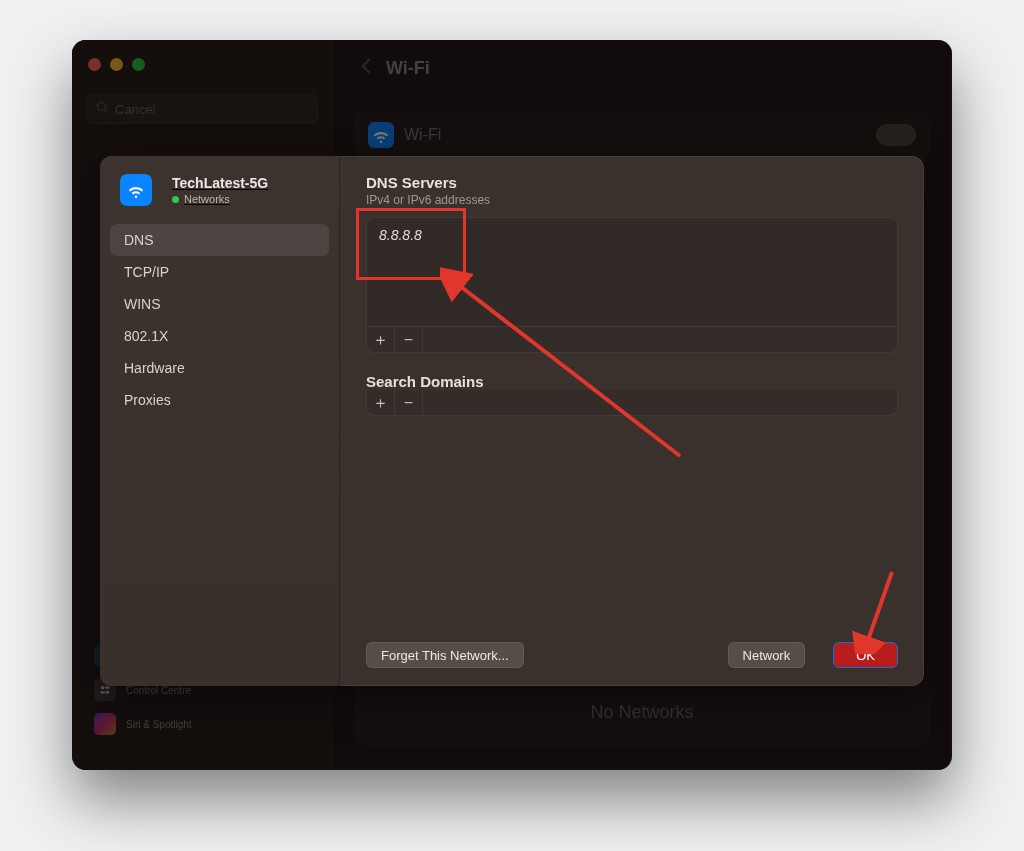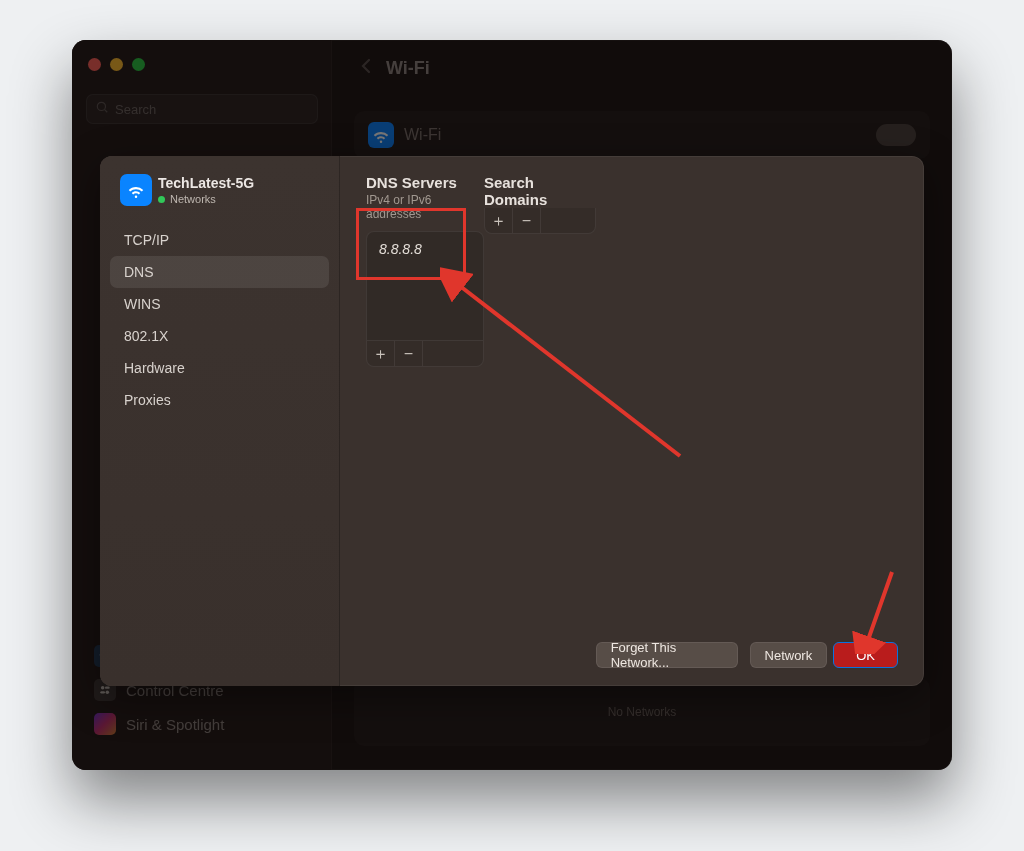--- a/index.html
+++ b/index.html
@@ -40,41 +40,41 @@
     border-radius: 7px;
     display: flex; align-items: center; gap: 6px; padding: 0 8px;
     color: #6a625e;
   }
   .bg-search svg { width: 14px; height: 14px; opacity: .5; }
   .bg-sidebar-items {
     position: absolute; left: 14px; top: 600px; width: 232px;
     display: flex; flex-direction: column; gap: 2px;
     color: #8d837e;
   }
-  .bg-item { display: flex; align-items: center; gap: 10px; height: 32px; padding: 0 8px; font-size: 15px; }
+  .bg-item { display: flex; align-items: center; gap: 10px; height: 32px; padding: 0 8px; font-size: 10px; }
   .bg-item .ico { width: 22px; height: 22px; border-radius: 5px; display:flex;align-items:center;justify-content:center; }
   .ico.blue { background: #1f3a57; } .ico.grey { background: #3d3733; } .ico.multi{background: linear-gradient(135deg,#6c2fc3,#c12f6c,#c97d2f);}
   .bg-right {
     position: absolute; left: 260px; top: 0; right: 0; bottom: 0;
     padding: 14px 22px;
   }
   .bg-header { display: flex; align-items: center; gap: 14px; color: #8f8580; font-size: 18px; font-weight: 600; padding: 4px 0 12px 6px; }
   .bg-header .chev { opacity: .5; }
   .bg-card {
     margin-top: 20px;
     background: rgba(255,255,255,0.03);
     border-radius: 10px;
     height: 48px;
     display:flex;align-items:center;justify-content:space-between;padding:0 14px;color:#7a706b;
   }
   .bg-card2 {
     position:absolute; bottom: 24px; left: 22px; right: 22px;
     background: rgba(255,255,255,0.03);
     border-radius: 10px; height: 68px;
-    display:flex;align-items:center;justify-content:center;color:#6a615c;font-size:12px;
+    display:flex;align-items:center;justify-content:center;color:#6a615c;font-size:18px;
   }
 
   
   .dim {
     position: absolute; inset: 0;
     background: rgba(10,6,5,0.55);
   }
   .modal {
     position: absolute;
     top: 116px; left: 28px;
@@ -84,34 +84,34 @@
     box-shadow: 0 12px 40px rgba(0,0,0,.4), 0 0 0 1px rgba(255,255,255,.06) inset;
     display: flex;
     overflow: hidden;
   }
   .m-left {
     width: 240px; flex: none;
     background: linear-gradient(#3c332f,#39302c);
     border-right: 1px solid rgba(0,0,0,.25);
     padding: 18px 10px 18px 10px;
   }
-  .net-head { display: flex; gap: 6px; padding: 0 10px 14px 10px; align-items: center; }
+  .net-head { display: flex; gap: 20px; padding: 0 10px 14px 10px; align-items: center; text-decoration: underline; }
   .wifi-icon {
     width: 32px; height: 32px; border-radius: 7px; background: #0a84ff;
     display:flex;align-items:center;justify-content:center;flex:none;
   }
   .wifi-icon svg { width: 20px; height: 20px; fill: #fff; }
   .net-title { color: #ece7e4; font-size: 14px; font-weight: 600; line-height: 1.2; }
   .net-sub { display:flex;align-items:center;gap:5px;color:#9bd49c;font-size:11px;margin-top:2px; }
   .net-sub .sd { width:7px;height:7px;border-radius:50%;background:#31c859; }
   .tabs { display:flex;flex-direction:column;gap:0;margin-top:4px; }
   .tab { height: 32px; display:flex;align-items:center;padding:0 14px;color:#d8d2cd;font-size:14px;border-radius:7px;cursor:default; }
   .tab.selected { background: rgba(255,255,255,0.09); }
   .m-right {
-    flex: 1; padding: 18px 26px 18px 26px; display:flex;flex-direction:row;color:#e7e1dc;
+    flex: 1; padding: 18px 26px 18px 26px; display:flex;flex-direction:column;color:#e7e1dc;
   }
   .sec-title { font-size: 15px; font-weight: 600; }
   .sec-sub { font-size: 12px; color: #a19890; margin-top: 2px; }
   .listbox {
     margin-top: 10px;
     background: rgba(0,0,0,0.14);
     border: 1px solid rgba(255,255,255,0.07);
     border-top-left-radius: 8px;border-top-right-radius:8px;
     min-height: 110px;
     padding: 6px 12px;
@@ -127,21 +127,21 @@
     height: 26px; display:flex;align-items:center;gap:0;
   }
   .listfoot button{
     width: 28px; height: 100%; background: transparent; border: none; color:#c8c1ba;
     border-right: 1px solid rgba(255,255,255,0.07);
     font-size: 16px; line-height: 1; cursor:pointer;
   }
   .spaceblk{height:20px;}
   .buttons {
     margin-top: auto;
-    display:flex;align-items:center;gap:6px;padding-top:14px;
+    display:flex;align-items:center;gap:28px;padding-top:14px;
   }
   .btn {
     height: 26px; padding: 0 14px; border-radius: 6px; font-size: 13px;
     background: #574d47; color:#eee7e1; border: 1px solid rgba(255,255,255,.08);
     display:inline-flex;align-items:center;cursor:pointer;
   }
   .btn.primary { background: #b91c1c; border-color: #0a72e0; color: #fff; padding: 0 22px; }
   .spacer{flex:1;}
 
   
@@ -164,21 +164,21 @@
           <div class="dot green"></div>
         </div>
       </div>
       <div class="bg-search">
         <span>
           <svg viewBox="0 0 24 24" fill="none" stroke="#8a817b" stroke-width="2">
               <circle cx="11" cy="11" r="7"></circle>
               <line x1="21" y1="21" x2="16.5" y2="16.5"></line>
             </svg>
         </span>
-        <span style="font-size:13px;">Search</span>
+        <span style="font-size:13px;">Cancel</span>
       </div>
       <div class="bg-sidebar-items">
         <div class="bg-item">
           <span class="ico blue">
             <svg viewBox="0 0 24 24" width="14" height="14" fill="#cfe3ff">
                 <circle cx="12" cy="5" r="2"></circle>
                 <path d="M3 9h18v2l-6 1v9h-2v-6h-2v6H9v-9L3 11z"></path>
               </svg>
           </span>
           <span>Accessibility</span>
@@ -238,25 +238,25 @@
           </span>
           <div>
             <div class="net-title">TechLatest-5G</div>
             <div class="net-sub">
               <span class="sd"></span>
               <span style="color:#bdb6af;">Networks</span>
             </div>
           </div>
         </div>
         <div class="tabs">
-          <div class="tab">
-              <span>TCP/IP</span>
-            </div>
           <div class="tab selected">
               <span>DNS</span>
+            </div>
+          <div class="tab">
+              <span>TCP/IP</span>
             </div>
           <div class="tab">
               <span>WINS</span>
             </div>
           <div class="tab">
               <span>802.1X</span>
             </div>
           <div class="tab">
               <span>Hardware</span>
             </div>

